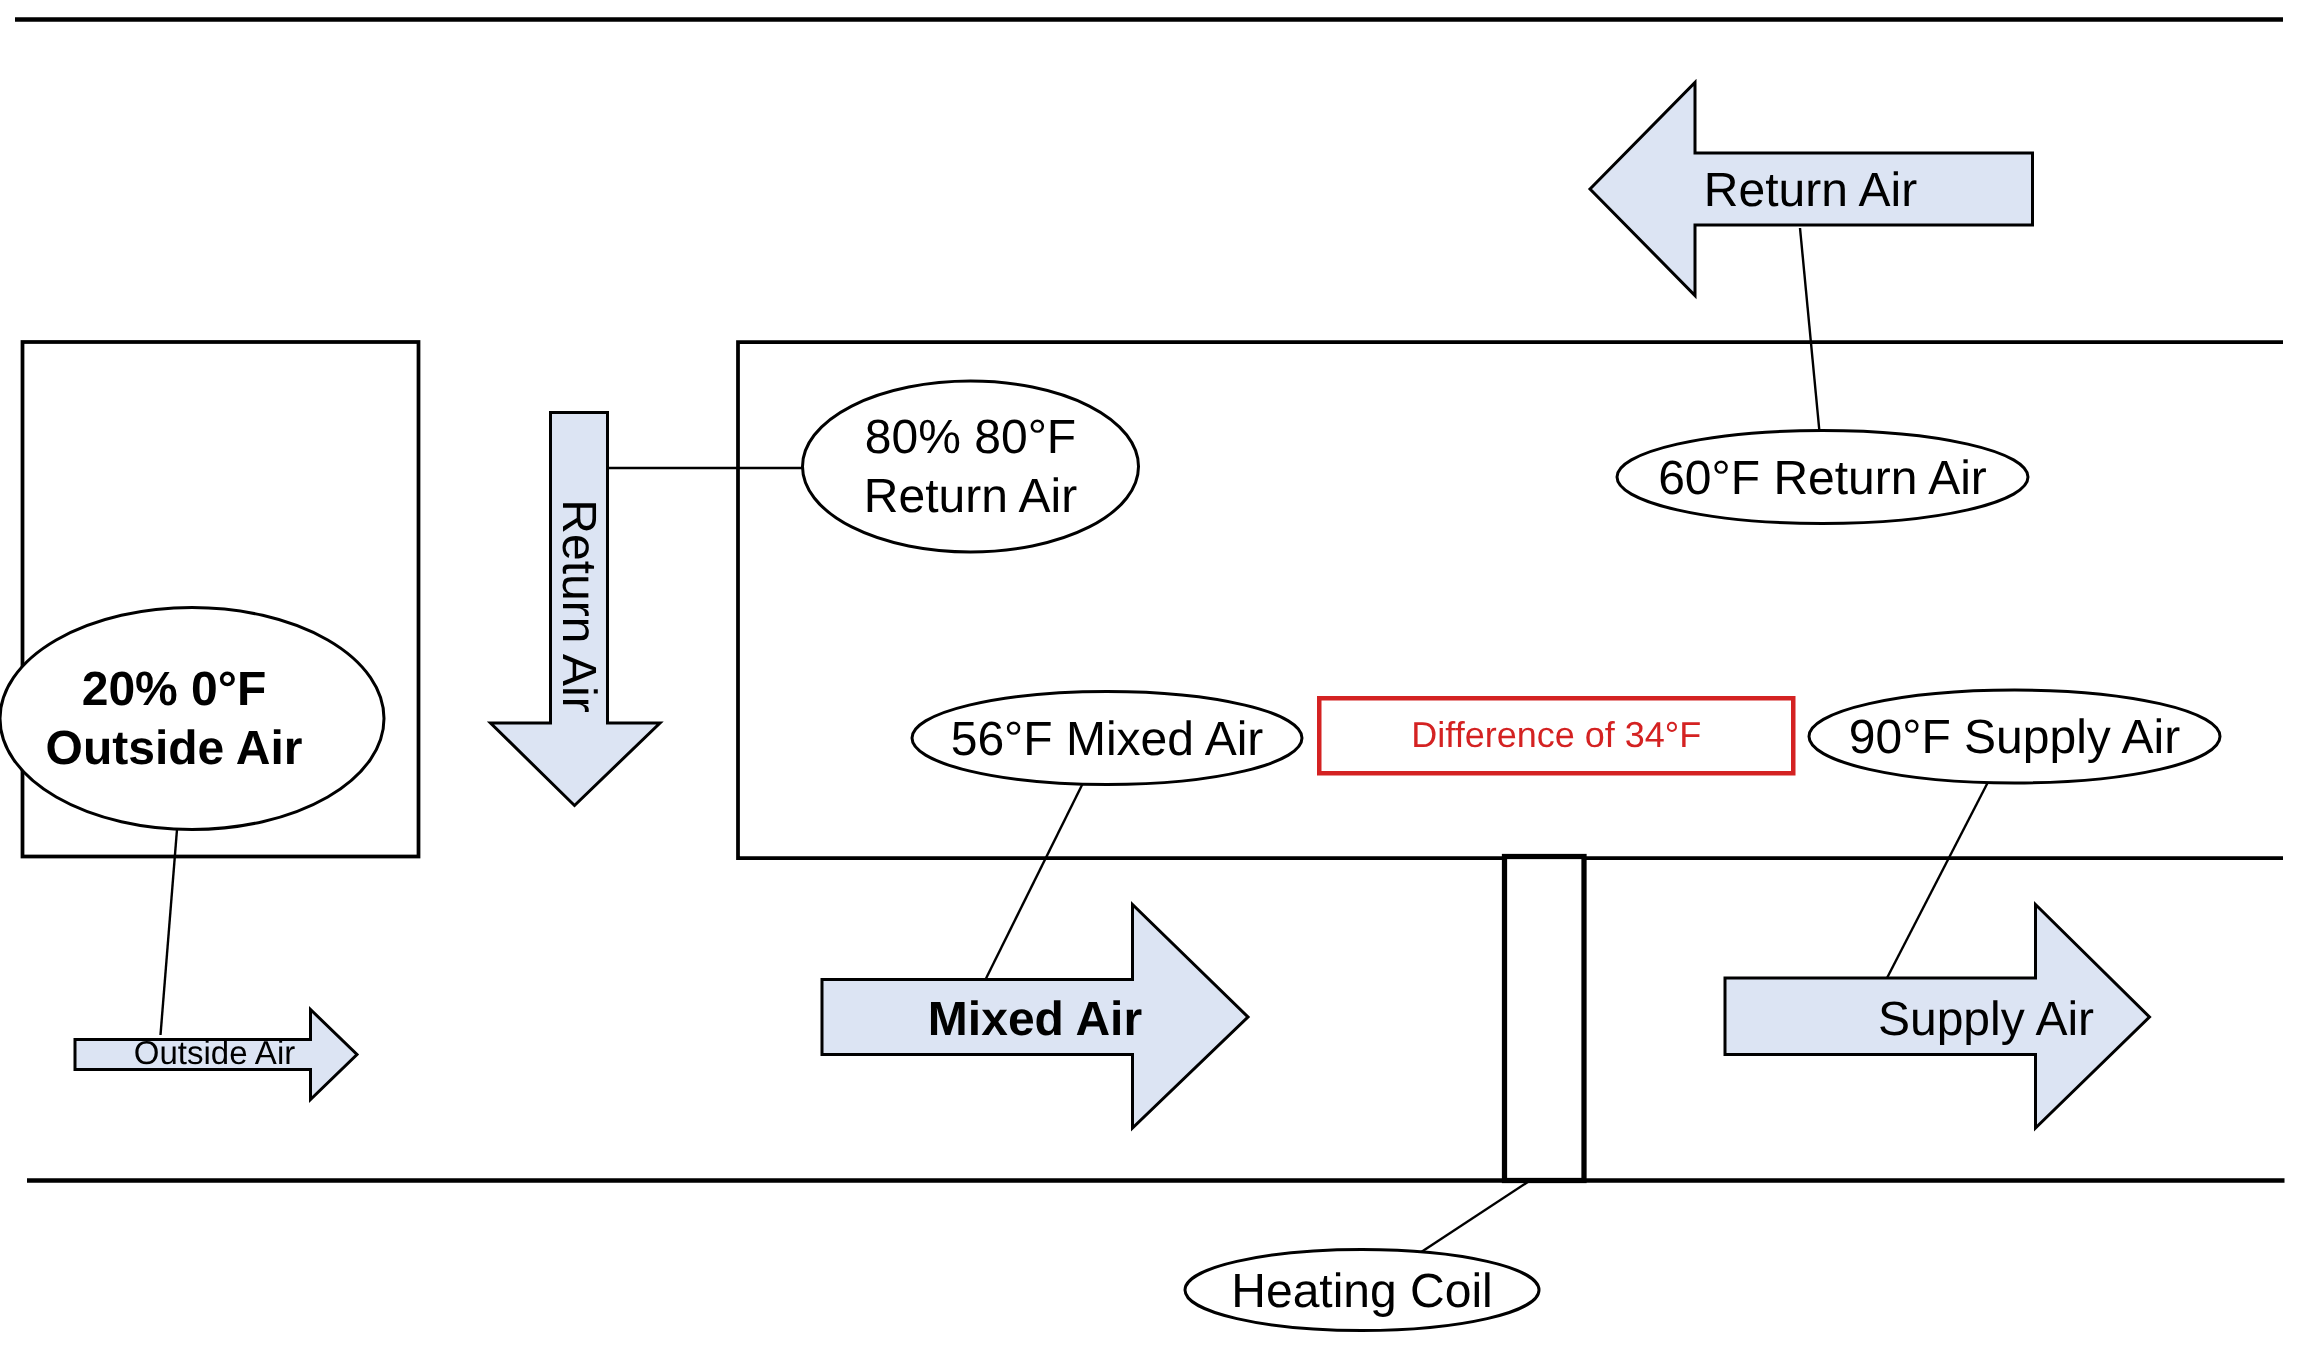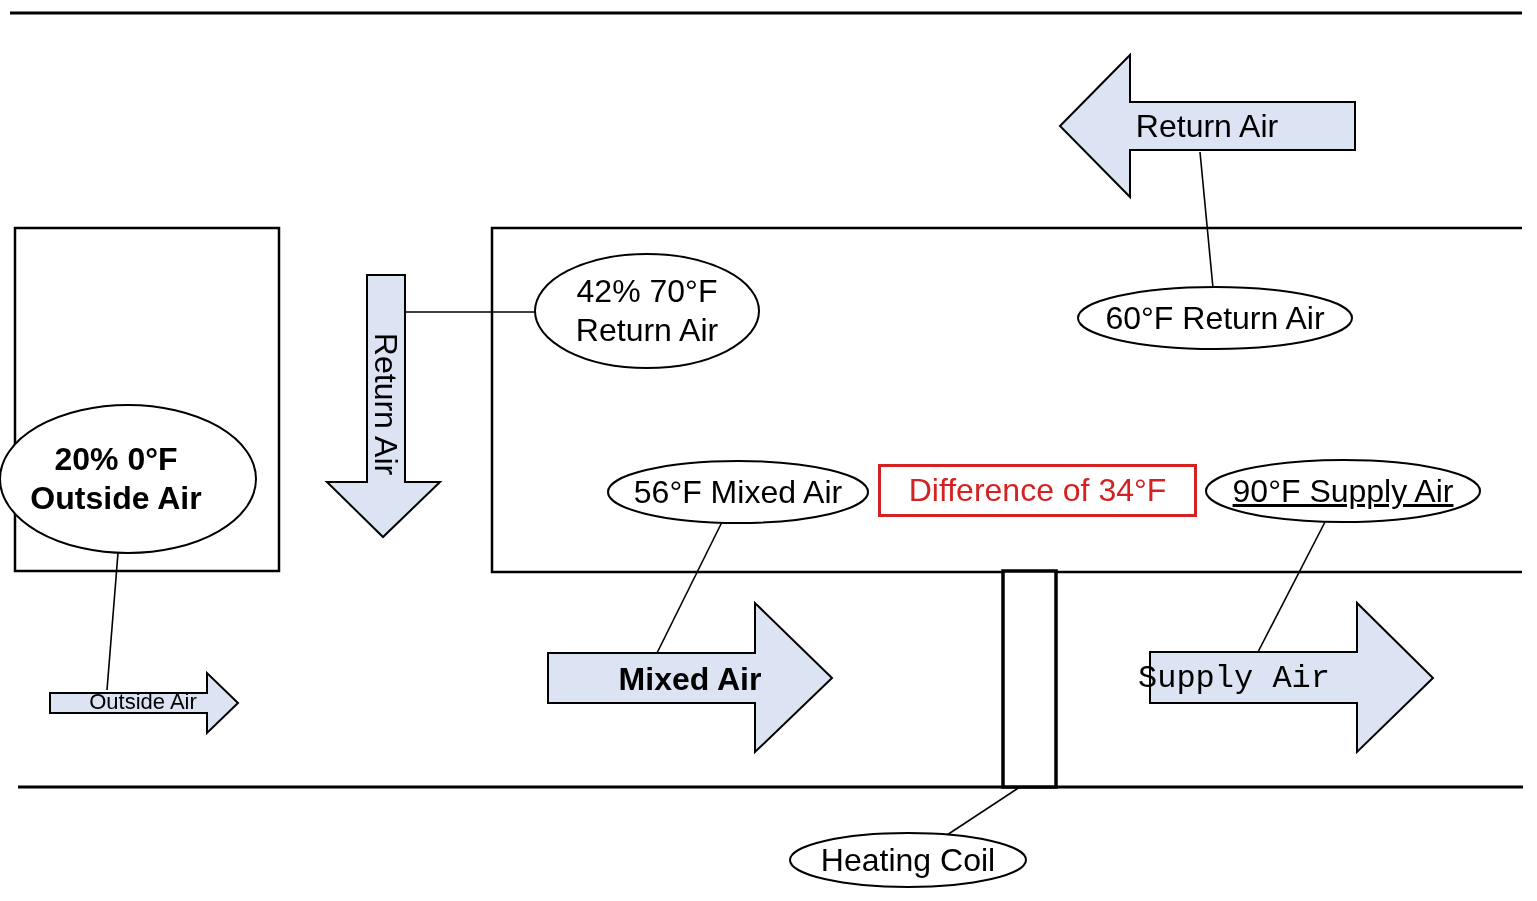--- a/index.html
+++ b/index.html
@@ -23,21 +23,21 @@
   .lbl{
     position:absolute;transform:translate(-50%,-50%);
     font-size:32px;line-height:36px;white-space:nowrap;text-align:center;
   }
   .lbl.two-line{line-height:39px;}
   .lbl.small{font-size:22px;line-height:24px;}
   .lbl.vertical{transform:translate(-50%,-50%) rotate(90deg);}
   .diff-box{
     position:absolute;left:878px;top:464px;width:319px;height:53px;box-sizing:border-box;
     border:3px solid var(--accent-red);color:var(--accent-red);
-    display:flex;align-items:center;justify-content:center;font-size:32px;white-space:nowrap;
+    display:flex;align-items:center;justify-content:center;font-size:24px;white-space:nowrap;
   }
 </style>
 </head>
 <body>
 
 <div class="stage">
 
   <svg class="layer" width="1537" height="901" viewBox="0 0 1537 901">
 
     <path class="wall" d="M10 13 H1522"></path>
@@ -68,38 +68,38 @@
     <ellipse class="bubble" cx="908" cy="860" rx="118" ry="27"></ellipse>
   </svg>
 
   <div class="lbl" style="left:1207px;top:126px;">Return Air</div>
 
   <div class="lbl vertical" style="left:386px;top:404px;">Return Air</div>
 
   <div class="lbl" style="left:1215px;top:318px;">60°F Return Air</div>
 
   <div class="lbl two-line" style="left:647px;top:311px;">
-    <div>42% 70°F</div>
+    <div>80% 80°F</div>
     <div>Return Air</div>
   </div>
 
   <div class="lbl two-line" style="left:116px;top:479px;font-weight:bold;">
     <div>20% 0°F</div>
     <div>Outside Air</div>
   </div>
 
   <div class="lbl small" style="left:143px;top:702px;">Outside Air</div>
 
   <div class="lbl" style="left:738px;top:492px;">56°F Mixed Air</div>
 
   <div class="diff-box">
     <span>Difference of 34°F</span>
   </div>
 
-  <div class="lbl" style="left:1343px;top:491px;text-decoration:underline;">90°F Supply Air</div>
+  <div class="lbl" style="left:1343px;top:491px;">90°F Supply Air</div>
 
   <div class="lbl" style="left:690px;top:679px;font-weight:bold;">Mixed Air</div>
 
-  <div class="lbl" style="left:1234px;top:679px;font-family:Liberation Mono, monospace;">Supply Air</div>
+  <div class="lbl" style="left:1324px;top:679px;">Supply Air</div>
 
   <div class="lbl" style="left:908px;top:860px;text-align:right;">Heating Coil</div>
 
 </div>
 
 </body></html>

